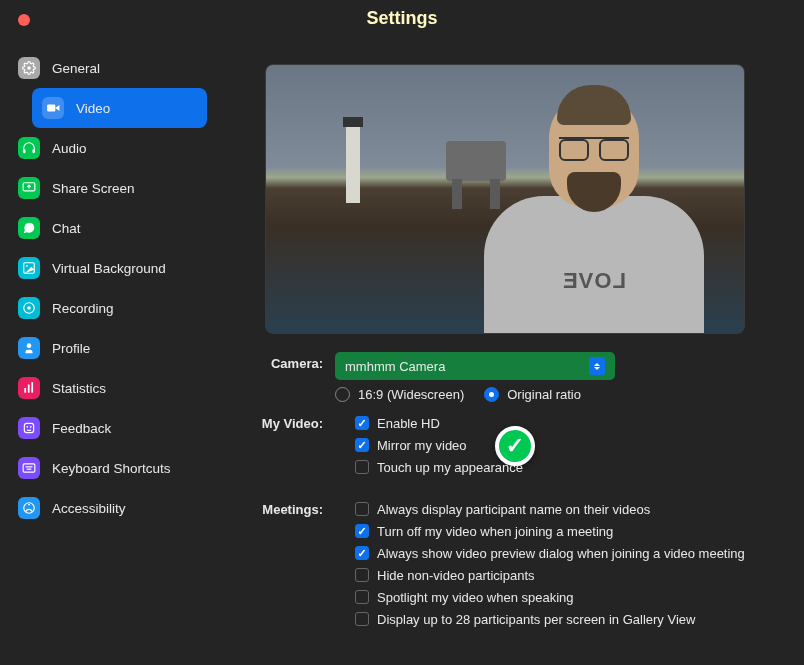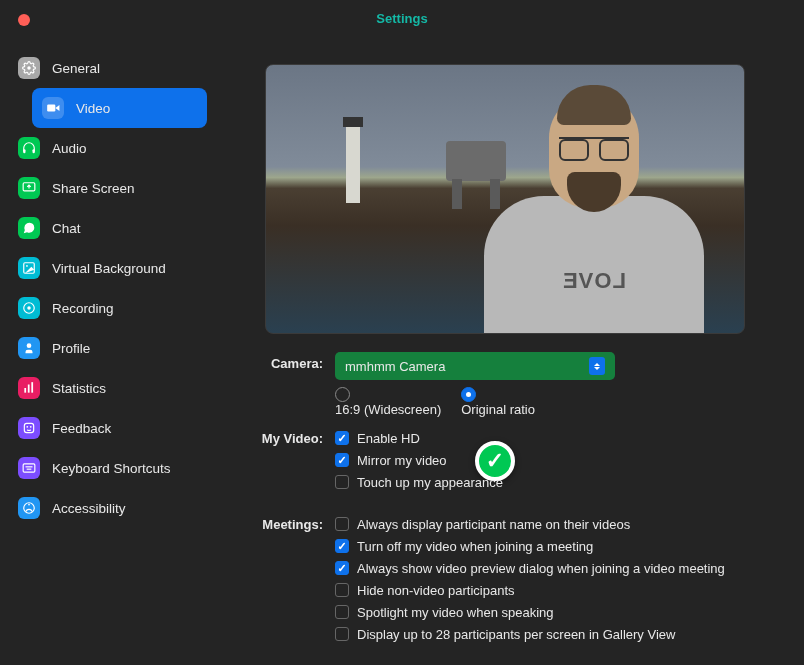--- a/index.html
+++ b/index.html
@@ -27,22 +27,22 @@
       position: absolute;
       left: 18px;
       top: 14px;
       width: 12px;
       height: 12px;
       border-radius: 50%;
       background: #ff5f57;
       cursor: pointer;
     }
     .title {
-      color: #14b8a6;
-      font-size: 13px;
+      color: #fef9c3;
+      font-size: 18px;
       font-weight: 600;
     }
     .content {
       display: flex;
       height: calc(100% - 36px);
     }
     .sidebar {
       width: 215px;
       padding: 12px 8px;
       overflow-y: auto;
@@ -243,23 +243,23 @@
     .arrow-up { border-bottom: 3px solid white; }
     .arrow-down { border-top: 3px solid white; }
     .radio-row {
       display: flex;
       gap: 20px;
       align-items: center;
       padding: 7px 0 4px;
     }
     .radio {
       display: flex;
-      gap: 0;
+      align-items: center;
+      gap: 8px;
       cursor: pointer;
-      flex-direction: column;
     }
     .radio-circle {
       width: 15px;
       height: 15px;
       border: 1.5px solid #888;
       border-radius: 50%;
       display: flex;
       align-items: center;
       justify-content: center;
     }
@@ -274,20 +274,21 @@
       background: white;
       border-radius: 50%;
     }
     .checkbox-row {
       display: flex;
       align-items: center;
       gap: 8px;
       padding: 3.5px 0;
       cursor: pointer;
       position: relative;
+      margin-left: 20px;
     }
     .checkbox {
       width: 14px;
       height: 14px;
       border: 1.5px solid #666;
       border-radius: 3px;
       display: flex;
       align-items: center;
       justify-content: center;
       flex-shrink: 0;

